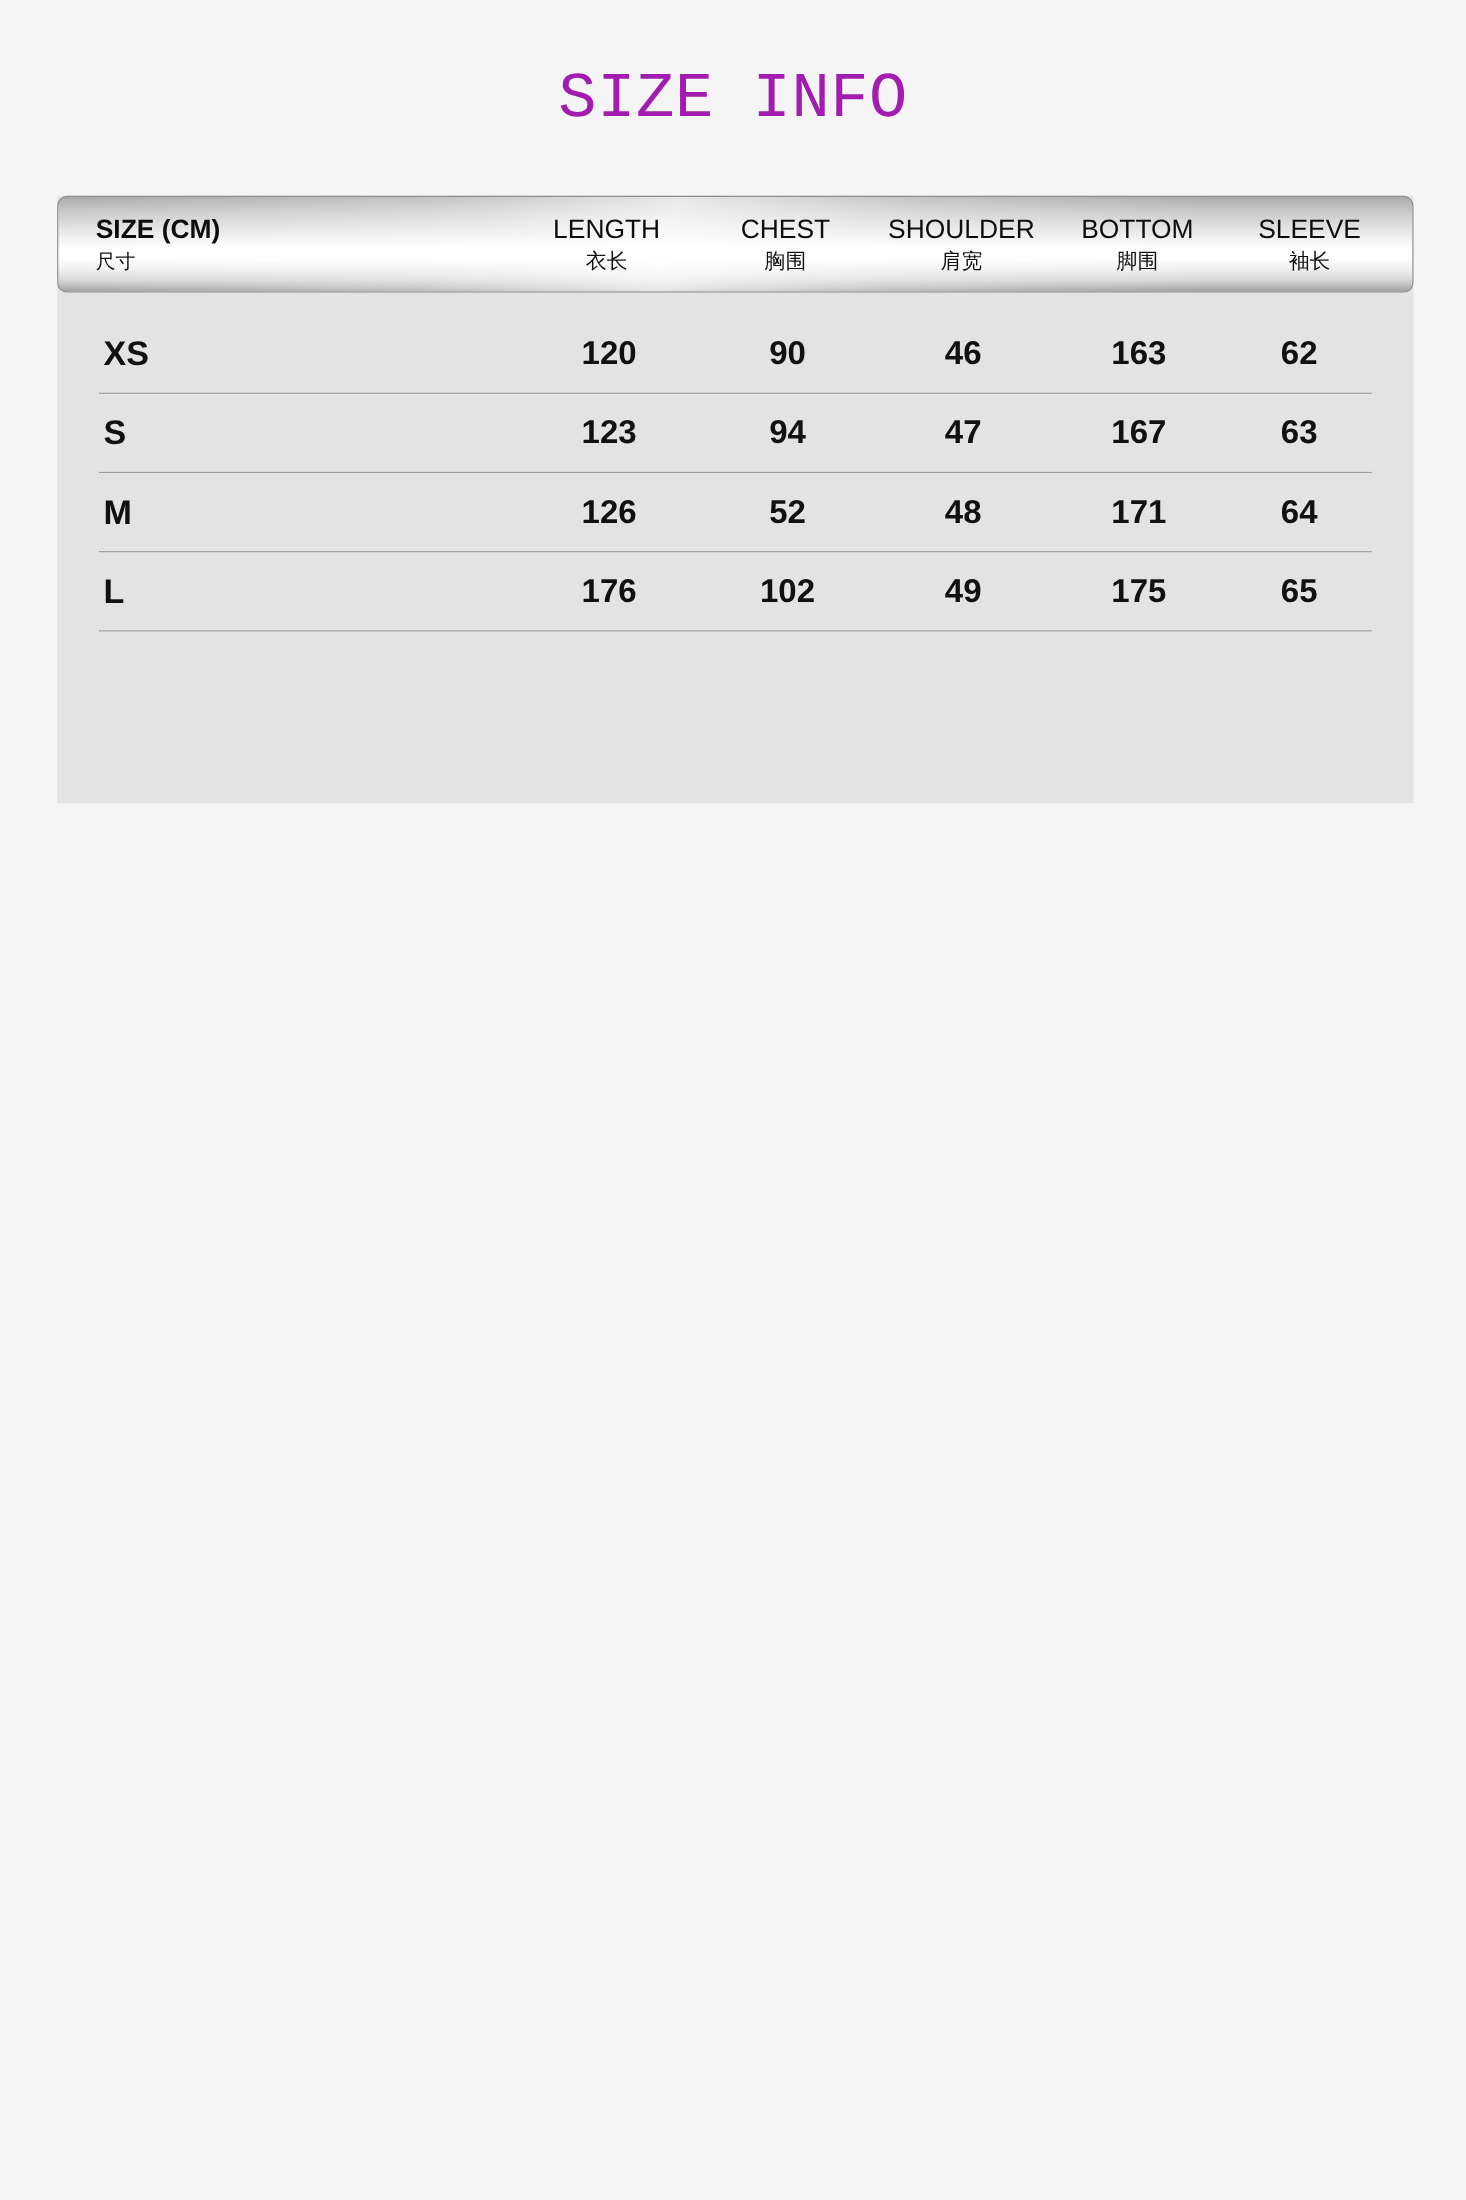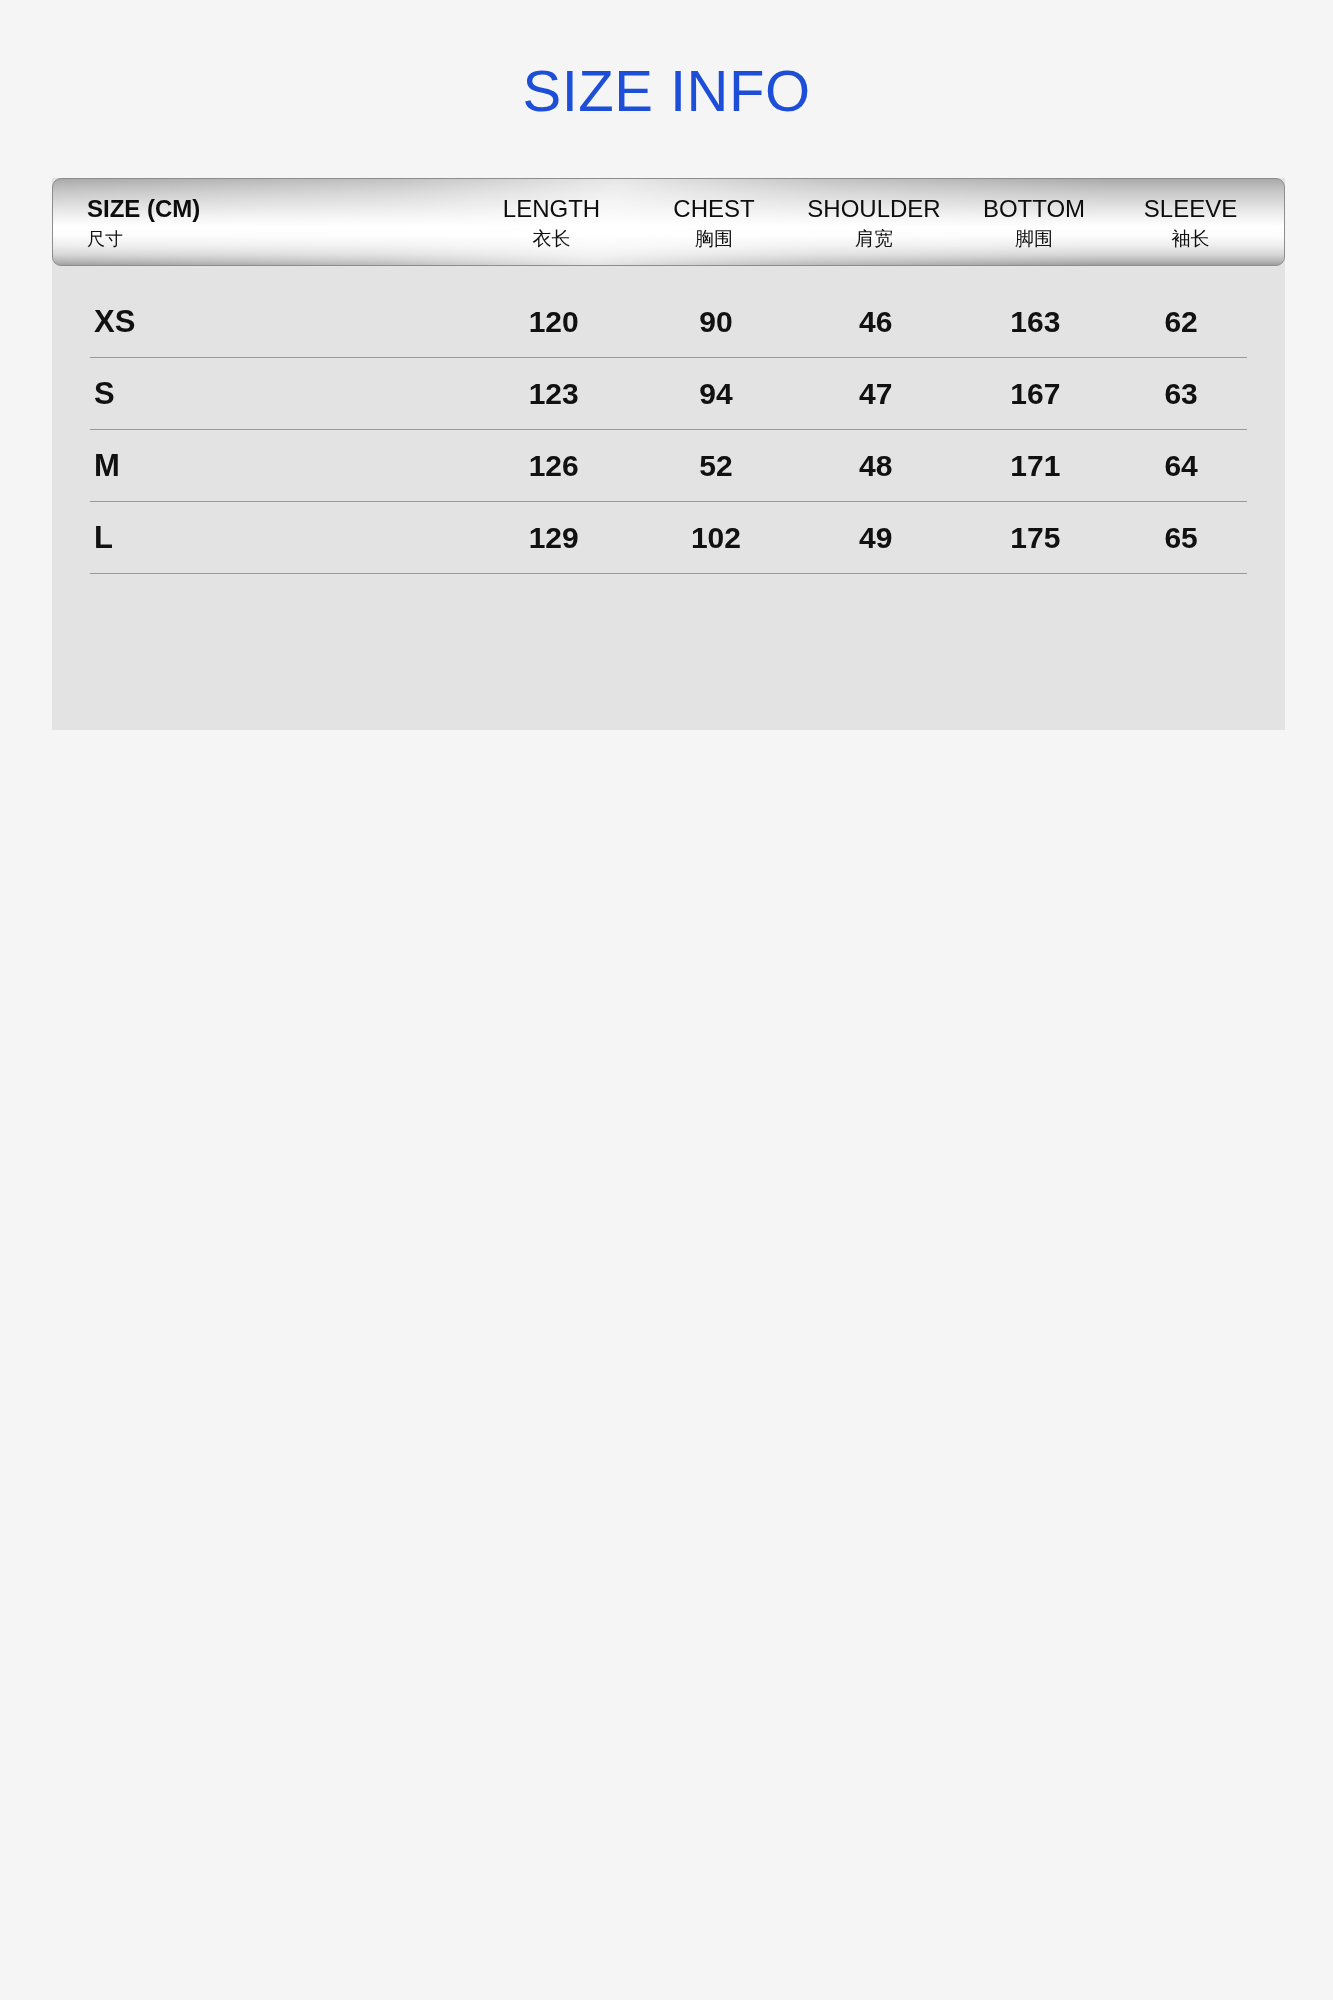--- a/index.html
+++ b/index.html
@@ -9,24 +9,24 @@
     height: 2000px;
     background: #f5f5f5;
     font-family: "Liberation Sans", sans-serif;
     overflow: hidden;
   }
 
   
   .page-title {
     width: 100%;
     text-align: center;
-    font-family: Liberation Sans, sans-serif;
+    font-family: Liberation Mono, monospace;
     font-size: 58px;
     font-weight: 400;
-    color: #1d4ed8;
+    color: #a21caf;
     letter-spacing: 0.5px;
     padding-top: 62px;
     line-height: 1;
   }
 
   
   .size-panel {
     position: absolute;
     left: 52px;
     top: 178px;
@@ -235,21 +235,21 @@
       <span class="cell size-label b-size">M</span>
       <span class="cell b-length">126</span>
       <span class="cell b-chest">52</span>
       <span class="cell b-shoulder">48</span>
       <span class="cell b-bottom">171</span>
       <span class="cell b-sleeve">64</span>
     </div>
 
     <div class="data-row">
       <span class="cell size-label b-size">L</span>
-      <span class="cell b-length">129</span>
+      <span class="cell b-length">176</span>
       <span class="cell b-chest">102</span>
       <span class="cell b-shoulder">49</span>
       <span class="cell b-bottom">175</span>
       <span class="cell b-sleeve">65</span>
     </div>
 
   </div>
 
 
 </div>

